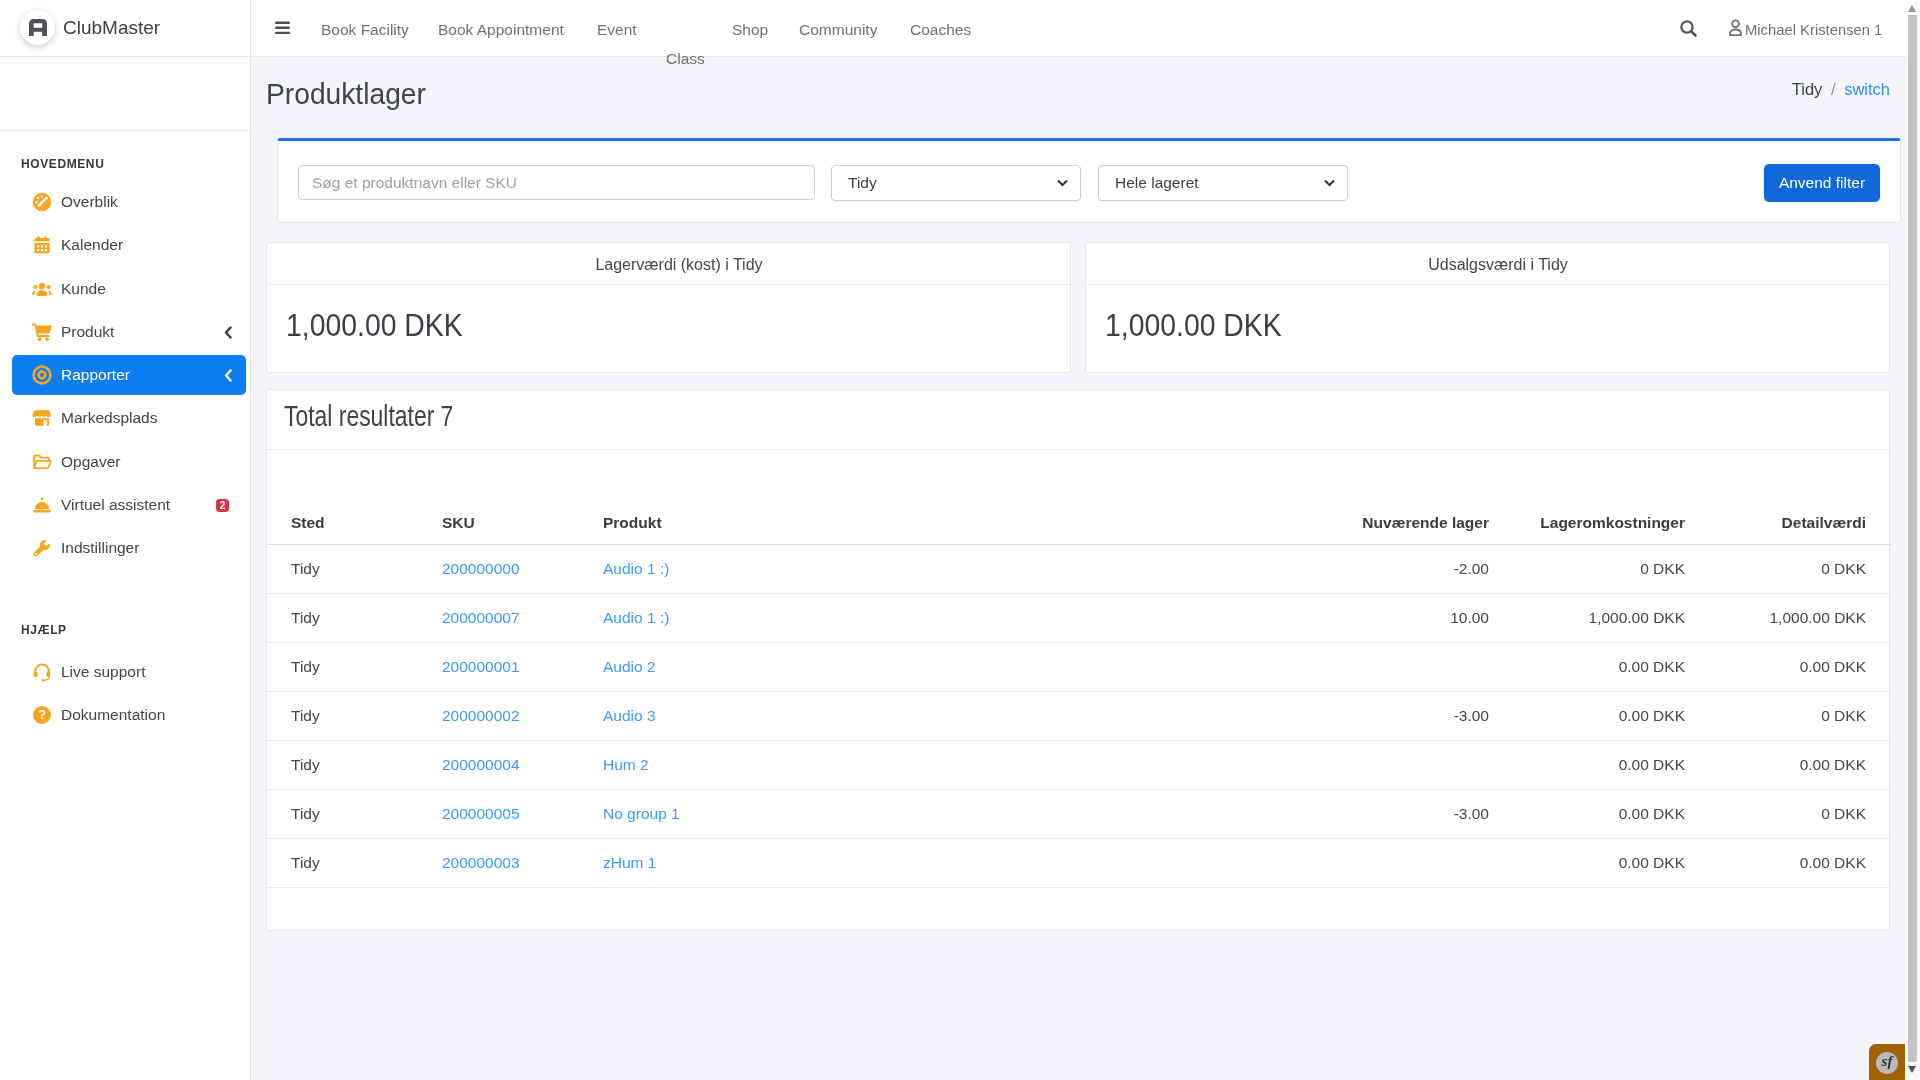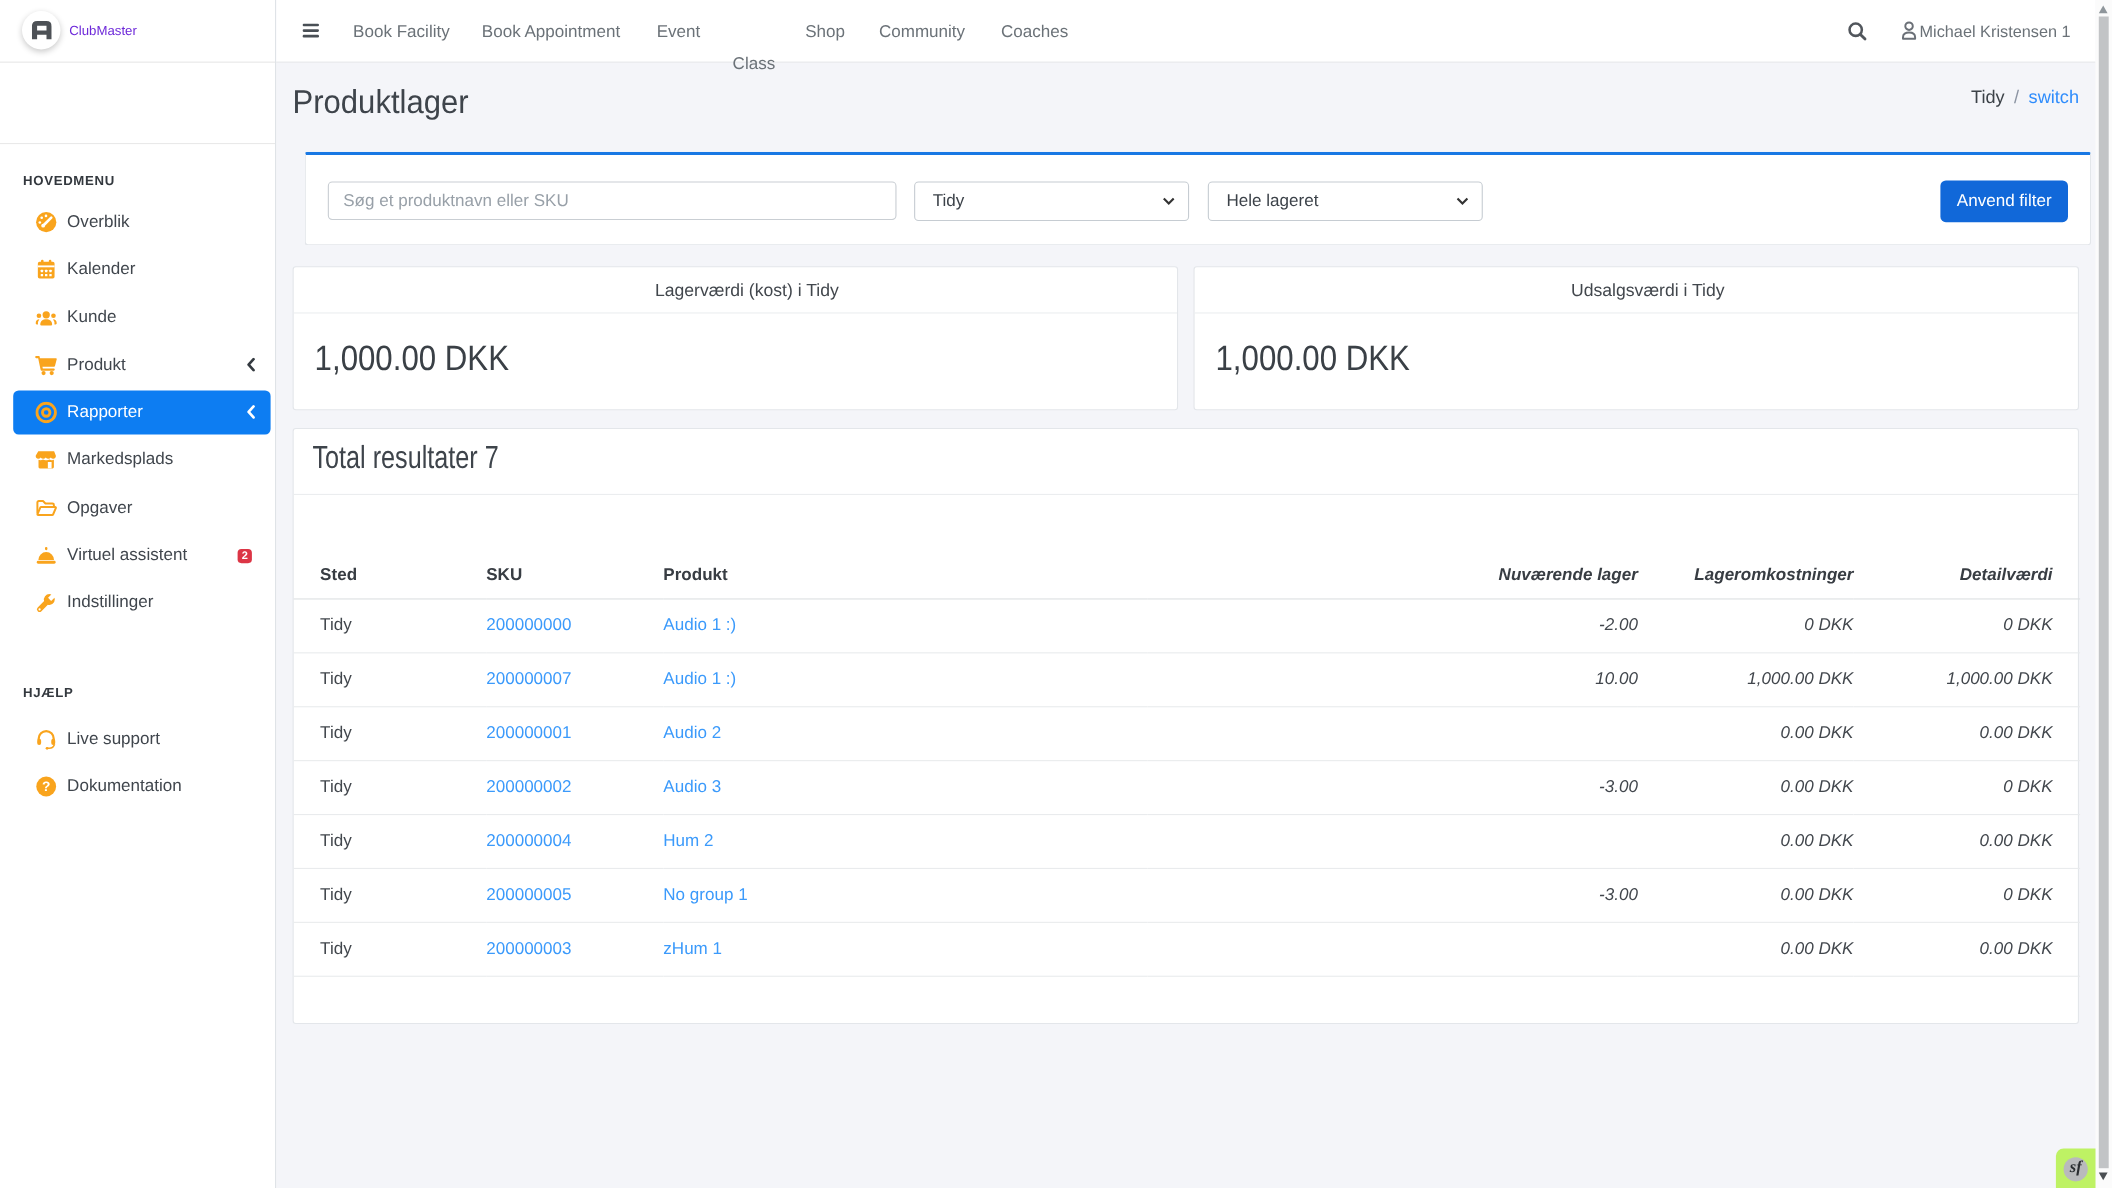--- a/index.html
+++ b/index.html
@@ -4,21 +4,21 @@
 <style>
 * { margin:0; padding:0; box-sizing:border-box; }
 html,body { width:1920px; height:1080px; overflow:hidden; }
 body { font-family:"Liberation Sans",sans-serif; background:#f4f5f9; position:relative; }
 a { text-decoration:none; }
 
 
 .sidebar { position:absolute; left:0; top:0; width:251px; height:1080px; background:#fff; border-right:1px solid #dfe3e7; }
 .brand { position:relative; height:57px; border-bottom:1px solid #e7e7e7; }
 .logo { position:absolute; left:20px; top:10px; width:35px; height:35px; border-radius:50%; background:#fff; box-shadow:0 2px 6px rgba(0,0,0,.22); }
-.brand-name { position:absolute; left:63px; top:17px; font-size:12px; line-height:22px; color:#6d28d9; }
+.brand-name { position:absolute; left:63px; top:17px; font-size:19px; line-height:22px; color:#404040; }
 .kunde-select { position:absolute; left:8.5px; top:73.5px; width:234.5px; height:36.5px; border:1px solid #ccd1d7; border-radius:4px; background:#fff; }
 .kunde-select .txt { position:absolute; left:14px; top:9px; font-size:15px; color:#6c737a; }
 .kunde-select .caret { position:absolute; right:9px; top:16px; width:0; height:0; border-left:4.8px solid transparent; border-right:4.8px solid transparent; border-top:5.5px solid #383c40; }
 .side-div { position:absolute; left:0; top:130px; width:250px; height:1px; background:#e9e9e9; }
 .seclabel { position:absolute; left:21px; font-size:12px; font-weight:bold; letter-spacing:.6px; color:#33383e; }
 .menu { position:absolute; left:12px; width:234px;text-decoration:underline; }
 .mi { position:relative; height:40px; margin-bottom:3.3px; border-radius:5px; }
 .mi .ic { position:absolute; left:20px; top:10px; width:20px; height:20px; }
 .mi .tx { position:absolute; left:49px; top:0; line-height:40px; font-size:15.5px; color:#40464d; }
 .mi.active { background:#0d7df2; }
@@ -48,32 +48,32 @@
 .statcard { position:absolute; top:185px; width:805px; height:131px; background:#fff; border:1px solid #e3e6ea; border-radius:3px; }
 .statcard .hd { height:42px; border-bottom:1px solid #eceef0; line-height:43px; padding-left:21px; font-size:16px; color:#42474d;text-align:center; }
 .statcard .val { position:absolute; left:19px; top:64px; font-size:32px; line-height:36px; color:#3a4046; transform:scaleX(0.887); transform-origin:left top; white-space:nowrap; }
 
 .tablecard { position:absolute; left:15px; top:332px; width:1624px; height:542px; background:#fff; border:1px solid #e3e6ea; border-radius:3px; }
 .tablecard .hd { height:60px; border-bottom:1px solid #ebedef; }
 .tablecard .hd .t { position:absolute; left:17px; top:9px; font-size:29px; line-height:34px; color:#3e444b; transform:scaleX(0.79); transform-origin:left top; white-space:nowrap; }
 table.grid { width:100%; border-collapse:collapse; table-layout:fixed; margin-top:45px; }
 table.grid th { height:49px; padding-top:7px; border-bottom:1px solid #dcdfe2; font-size:15.5px; color:#383d43; text-align:left; font-weight:bold; vertical-align:middle; }
 table.grid td { height:49px; border-bottom:1px solid #e9ebed; font-size:15.5px; color:#42474d; vertical-align:middle; }
-table.grid .r { text-align:right;font-style:italic; }
+table.grid .r { text-align:right; }
 table.grid .c1 { padding-left:24px; }
 table.grid .c6 { padding-right:25px; }
 table.grid a { color:#3b9afb; }
 
 
 .sbar { position:absolute; left:1905px; top:0; width:15px; height:1080px; background:#fbfbfb; }
 .sbar .up { position:absolute; left:3px; top:5px; width:0; height:0; border-left:4.5px solid transparent; border-right:4.5px solid transparent; border-bottom:7px solid #8f969b; }
 .sbar .thumb { position:absolute; left:2.5px; top:15px; width:9.5px; height:1047px; background:#c2c4c6; }
 .sbar .down { position:absolute; left:3px; top:1066px; width:0; height:0; border-left:4.5px solid transparent; border-right:4.5px solid transparent; border-top:7px solid #4a4e52; }
 
-.sfbadge { position:absolute; left:1869px; top:1044px; width:36px; height:36px; background:#bef264; border-radius:7px 0 0 0; }
+.sfbadge { position:absolute; left:1869px; top:1044px; width:36px; height:36px; background:#a16207; border-radius:7px 0 0 0; }
 .sfbadge .c { position:absolute; left:7px; top:8px; width:22px; height:22px; border-radius:50%; background:#b9babc; }
 .sfbadge .s { position:absolute; left:0; top:1px; width:22px; text-align:center; font-family:"Liberation Serif",serif; font-style:italic; font-weight:bold; font-size:15px; color:#2b2e31; }
 </style>
 </head>
 <body>
 
 <div class="main">
   <div class="pagetitle">Produktlager</div>
   <div class="crumbs">Tidy <span class="sep">/</span> <a>switch</a></div>
 

